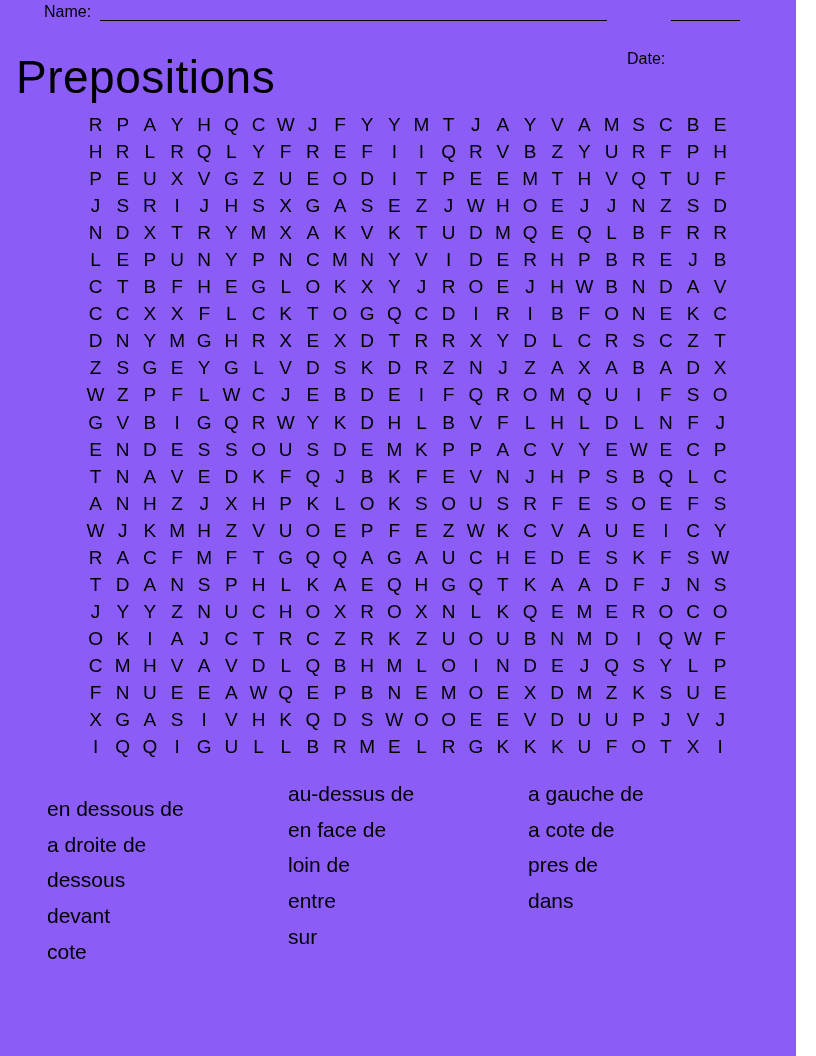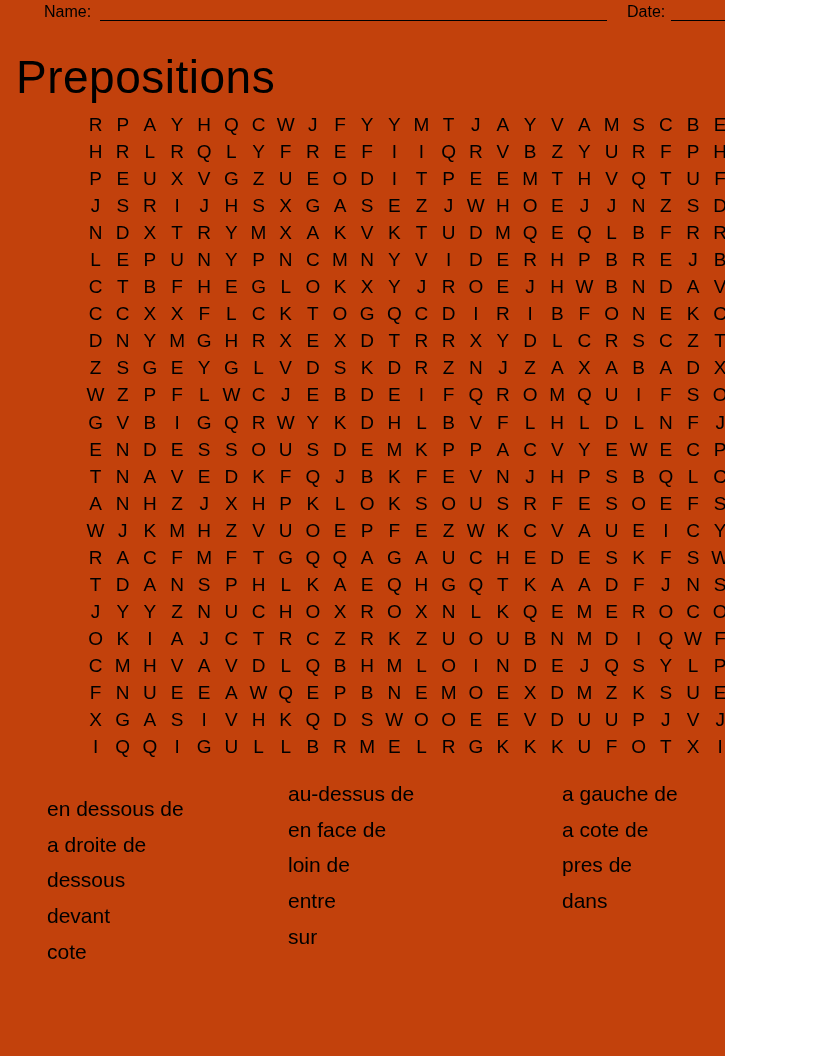--- a/index.html
+++ b/index.html
@@ -1,34 +1,34 @@
 <!DOCTYPE html>
 <html><head>
 <meta charset="utf-8">
 <style>
   html, body { margin: 0; padding: 0; background: #ffffff; }
   .page {
     position: relative;
-    width: 725px;
+    width: 796px;
     height: 1056px;
-    background: #c2410c;
+    background: #8b5cf6;
     color: #000000;
     font-family: "Liberation Sans", sans-serif;
     overflow: hidden;
   }
   
   .hdr-label {
     position: absolute;
     top: 3px;
     font-size: 16px;
     line-height: 18px;
     white-space: nowrap;
   }
   .name-label { left: 44px; }
-  .date-label { left: 627px; }
+  .date-label { left: 627px; margin-top: 47px; }
   .blank-line {
     position: absolute;
     top: 4px;
     height: 16px;
     border-bottom: 1.5px solid #000000;
   }
   .name-line { left: 100px; width: 507px; }
   .date-line { left: 671px; width: 69px; }
   
   .title {
@@ -61,21 +61,21 @@
   
   .word-col {
     position: absolute;
     top: 776px;
     font-size: 21px;
     line-height: 35.7px;
     white-space: nowrap;
   }
   .word-col-1 { left: 47px; margin-top: 15px; }
   .word-col-2 { left: 288px; }
-  .word-col-3 { left: 528px; margin-left: 34px; }
+  .word-col-3 { left: 528px; }
 </style>
 </head>
 <body>
 
 <div class="page">
 
   <span class="hdr-label name-label">Name:</span>
   <span class="blank-line name-line"></span>
 
   <span class="hdr-label date-label">Date:</span>

